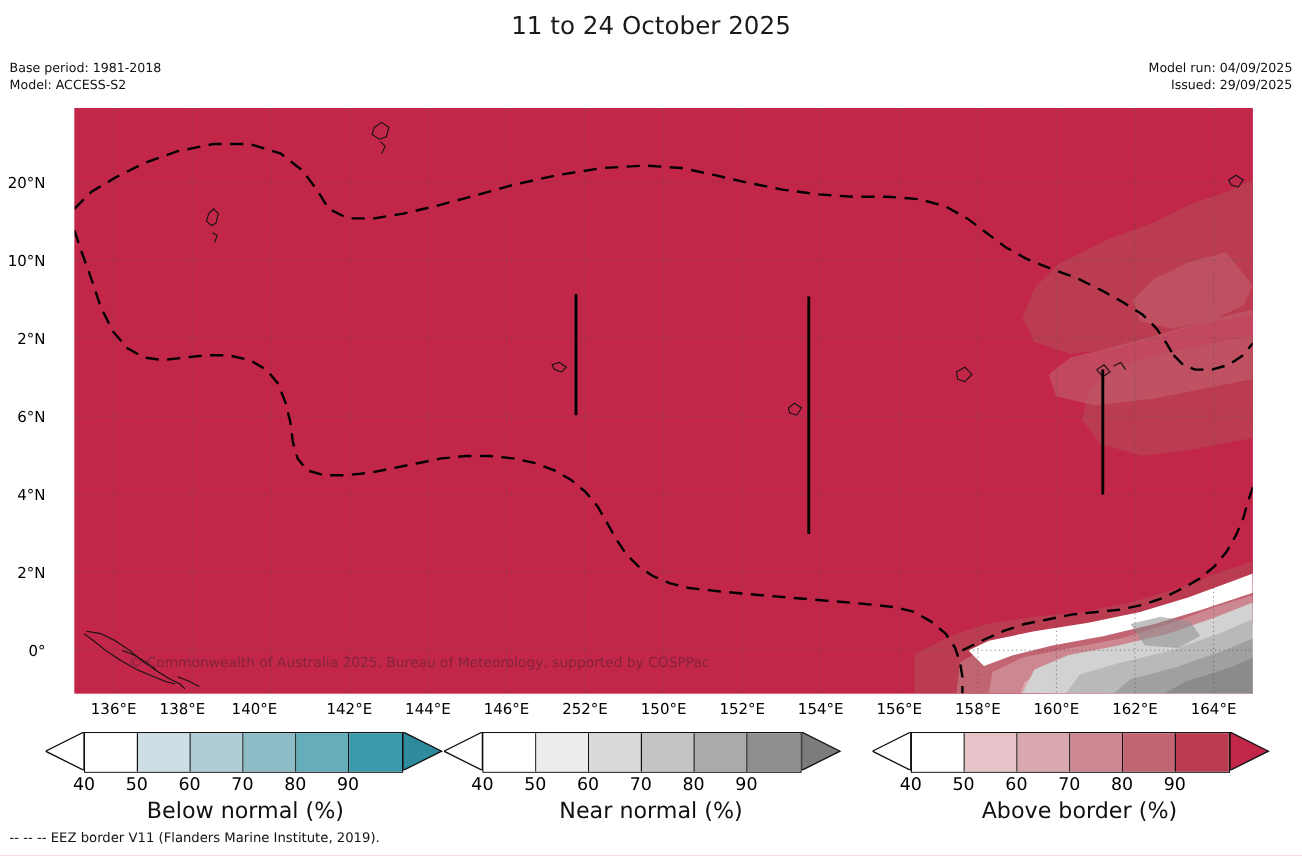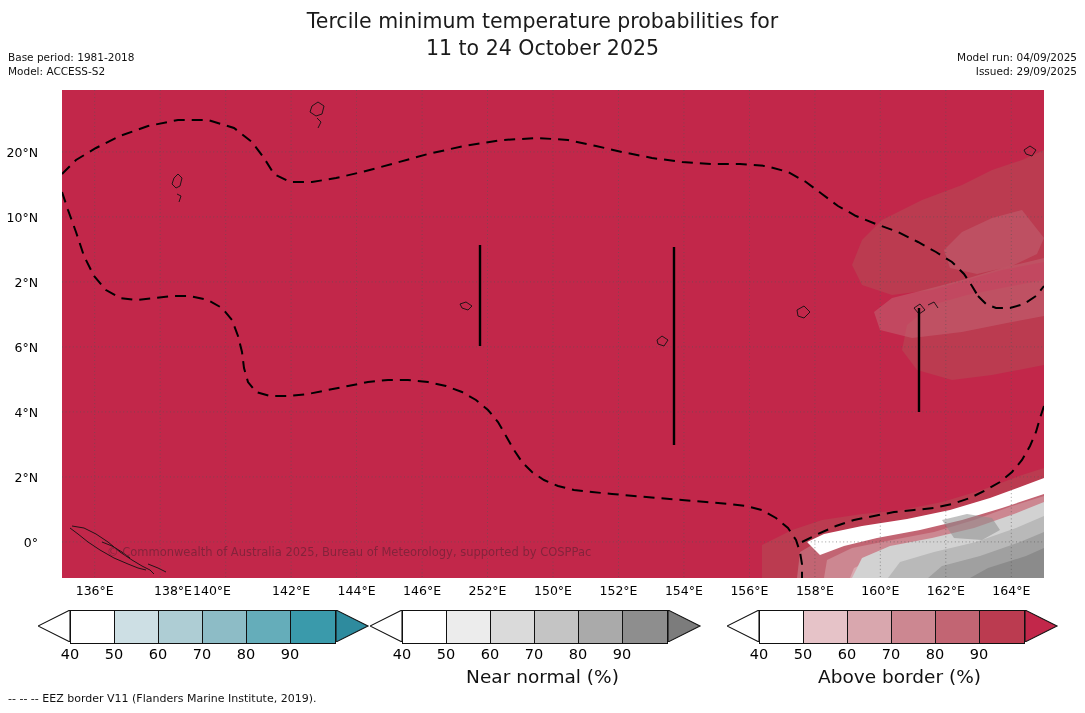--- a/index.html
+++ b/index.html
@@ -46,21 +46,20 @@
   .cb-ticks span{position:absolute;font-size:14.5px;transform:translateX(-50%);color:#000;}
   .cb-label{position:absolute;top:58px;width:100%;text-align:center;
             font-size:18.5px;color:#111;}
 
   #footnote{position:absolute;left:8px;top:692px;font-size:11px;color:#111;}
 </style>
 </head>
 <body>
 
 <div id="title">
-  <span>Tercile minimum temperature probabilities for</span>
   <span class="l2">11 to 24 October 2025</span>
 </div>
 
 <div id="meta-left">
   <div>Base period: 1981-2018</div>
   <div>Model: ACCESS-S2</div>
 </div>
 
 <div id="meta-right">
   <div>Model run: 04/09/2025</div>
@@ -205,21 +204,21 @@
   <div class="ytick" style="top:217px">10°N</div>
   <div class="ytick" style="top:282px">2°N</div>
   <div class="ytick" style="top:347px">6°N</div>
   <div class="ytick" style="top:412px">4°N</div>
   <div class="ytick" style="top:477px">2°N</div>
   <div class="ytick" style="top:542px">0°</div>
 </div>
 
 <div>
   <div class="xtick" style="left:94.7px">136°E</div>
-  <div class="xtick" style="left:173px">138°E</div>
+  <div class="xtick" style="left:152px">138°E</div>
   <div class="xtick" style="left:212px">140°E</div>
   <div class="xtick" style="left:291.1px">142°E</div>
   <div class="xtick" style="left:356.6px">144°E</div>
   <div class="xtick" style="left:422.1px">146°E</div>
   <div class="xtick" style="left:487.5px">252°E</div>
   <div class="xtick" style="left:553.0px">150°E</div>
   <div class="xtick" style="left:618.5px">152°E</div>
   <div class="xtick" style="left:683.9px">154°E</div>
   <div class="xtick" style="left:749.4px">156°E</div>
   <div class="xtick" style="left:814.9px">158°E</div>
@@ -247,20 +246,21 @@
     </svg>
   </div>
   <div class="cb-ticks">
     <span style="left:62px">40</span>
     <span style="left:106px">50</span>
     <span style="left:150px">60</span>
     <span style="left:194px">70</span>
     <span style="left:238px">80</span>
     <span style="left:282px">90</span>
   </div>
+  <div class="cb-label" style="padding-left:24px">Below normal (%)</div>
 </div>
 
 <div class="cb" id="cb1" style="left:370px;width:345px">
   <div class="cb-row">
     <svg style="position:absolute;left:0px;top:2px" width="33" height="32">
       <polygon points="32,0 32,32 0,16" fill="#ffffff" stroke="#111" stroke-width="1.1"></polygon>
     </svg>
     <div class="cb-bar" style="left:32px">
       <div class="cb-cell" style="background:#ffffff"></div>
       <div class="cb-cell" style="background:#ececec"></div>

